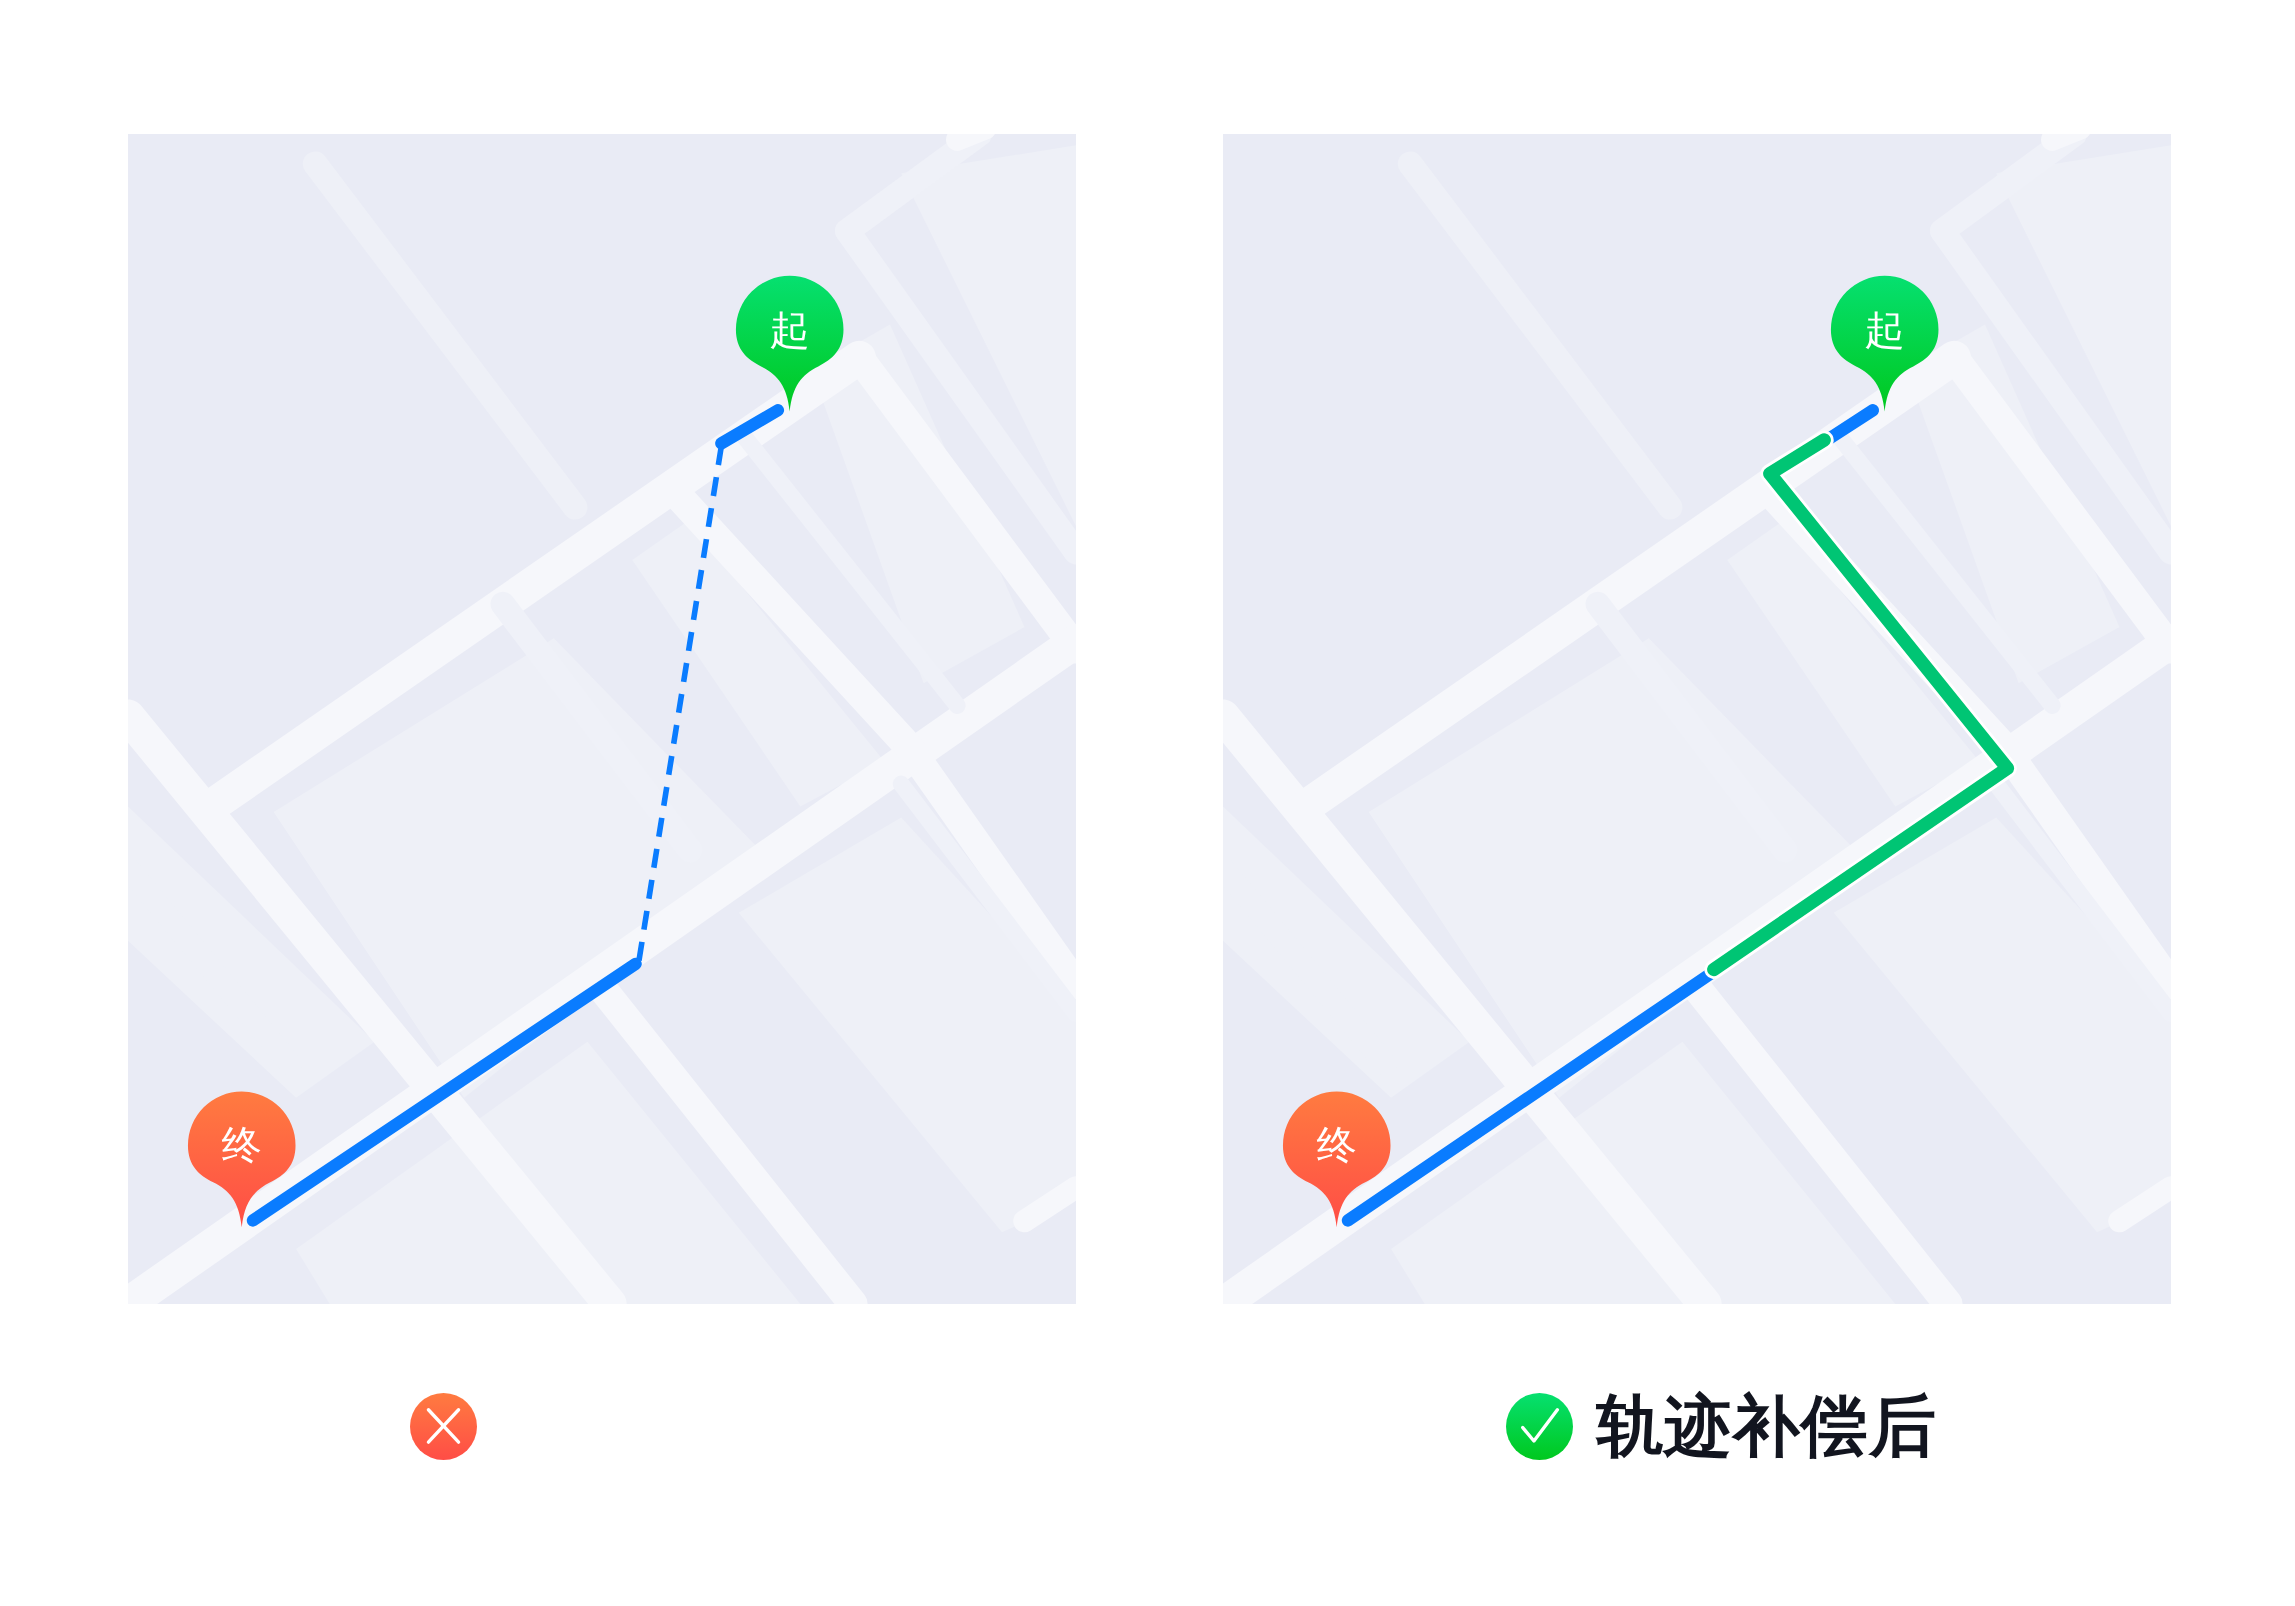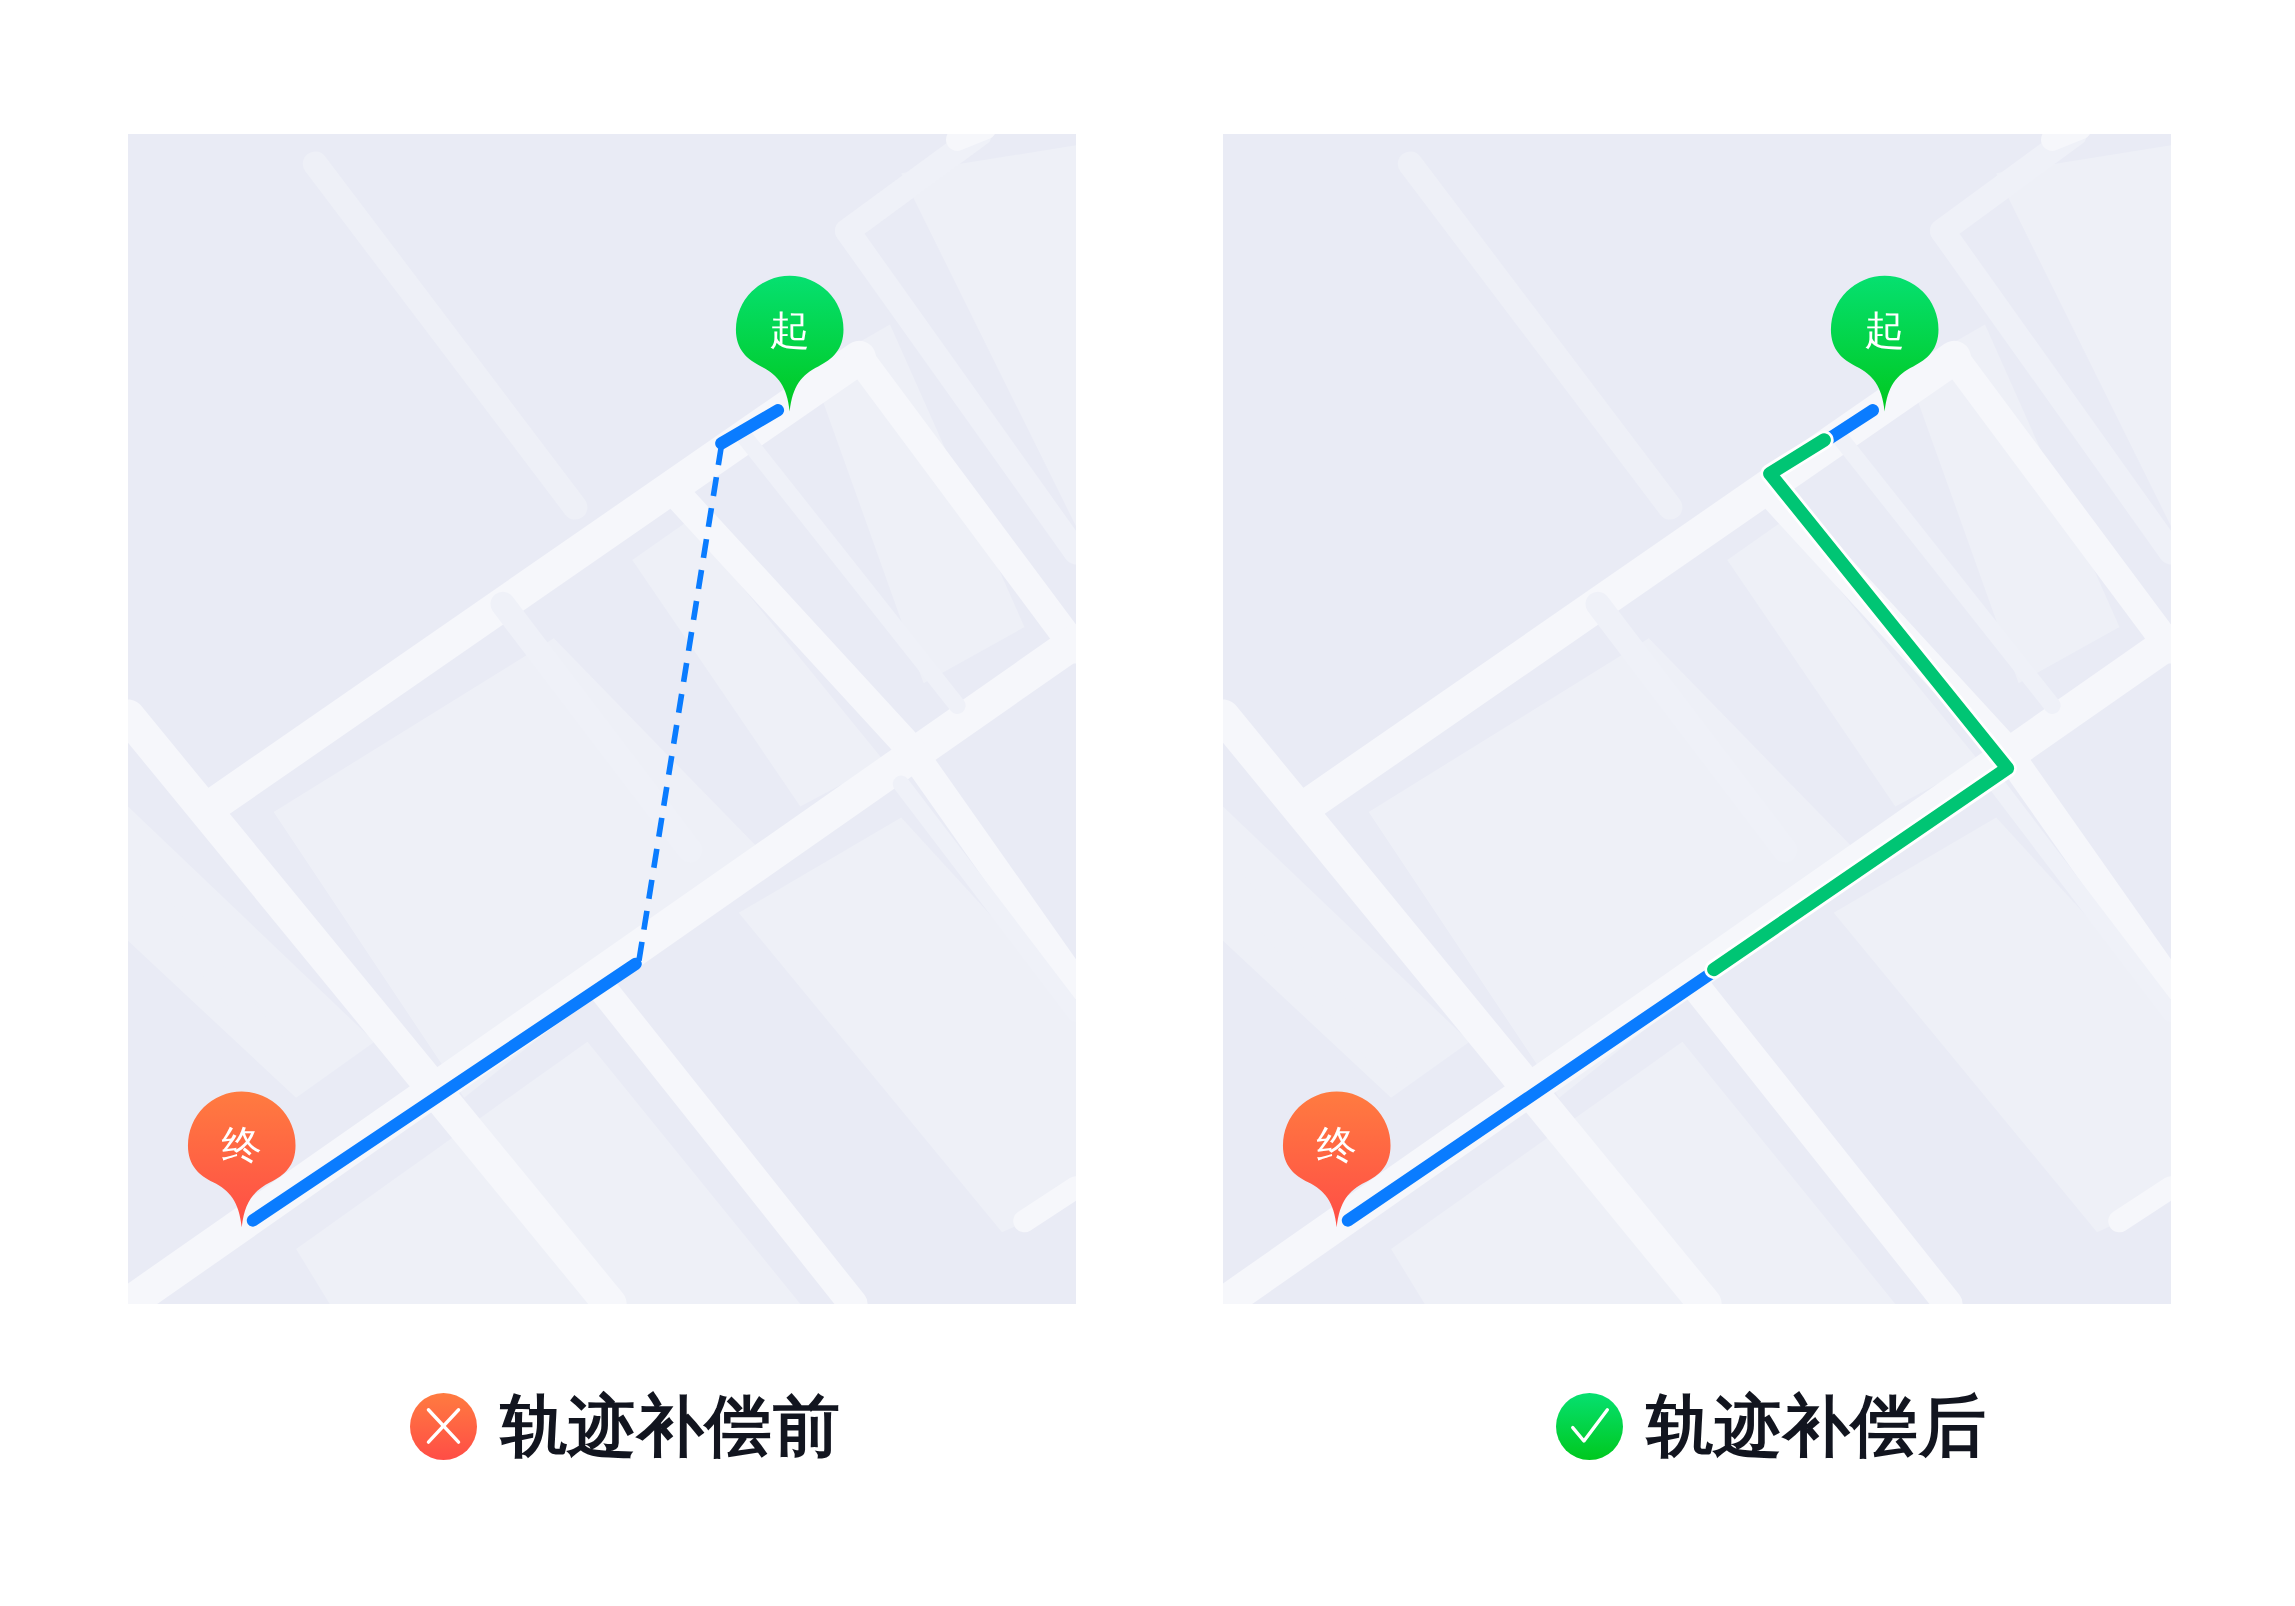--- a/index.html
+++ b/index.html
@@ -4,21 +4,21 @@
 <style>
   html, body { margin:0; padding:0; background:#ffffff; }
   body { width:2295px; height:1607px; position:relative; overflow:hidden;
          font-family:"DejaVu Sans", "Liberation Sans", sans-serif; }
   .panel { position:absolute; top:134px; width:948px; height:1170px; overflow:hidden; background:#e9ebf5; }
   .panel svg { position:absolute; left:0; top:0; width:948px; height:1170px; }
   #panel-before { left:128px; }
   #panel-after { left:1223px; }
   .caption { position:absolute; top:1384px; height:84px; display:flex; align-items:center; }
   #caption-before { left:410px; }
-  #caption-after { left:1556px;align-items:center; }
+  #caption-after { left:1506px;align-items:center; }
   .caption-icon { width:67px; height:67px; border-radius:50%; position:relative; flex:0 0 auto; }
   .caption-icon svg { position:absolute; left:0; top:0; width:67px; height:67px; }
   .caption-text { margin-left:23.5px; font-size:67px; font-weight:bold; color:#12151f;
                   letter-spacing:1.1px; line-height:84px; white-space:nowrap;
                   font-family:"DejaVu Sans", sans-serif; }
   .pin-label { font-family:"DejaVu Sans", sans-serif; font-size:72px; fill:#ffffff; font-weight:normal; }
 </style>
 </head>
 <body>
 
@@ -140,21 +140,20 @@
         <linearGradient id="xGrad" x1="0" y1="0" x2="0" y2="1">
           <stop offset="0" stop-color="#ff7b40"></stop>
             <stop offset="1" stop-color="#ff4d46"></stop>
         </linearGradient>
       </defs>
       <circle cx="60" cy="60" r="60" fill="url(#xGrad)"></circle>
       <line x1="33" y1="30" x2="87" y2="88" stroke="#fff" stroke-width="6" stroke-linecap="round"></line>
       <line x1="87" y1="30" x2="33" y2="88" stroke="#fff" stroke-width="6" stroke-linecap="round"></line>
     </svg>
   </div>
-  <span class="caption-text">轨迹补偿前</span>
 </div>
 
 <div class="caption" id="caption-after">
   <div class="caption-icon">
     <svg viewBox="0 0 120 120">
       <defs>
         <linearGradient id="cGrad" x1="0" y1="0" x2="0" y2="1">
           <stop offset="0" stop-color="#06e070"></stop>
             <stop offset="1" stop-color="#00c81e"></stop>
         </linearGradient>

